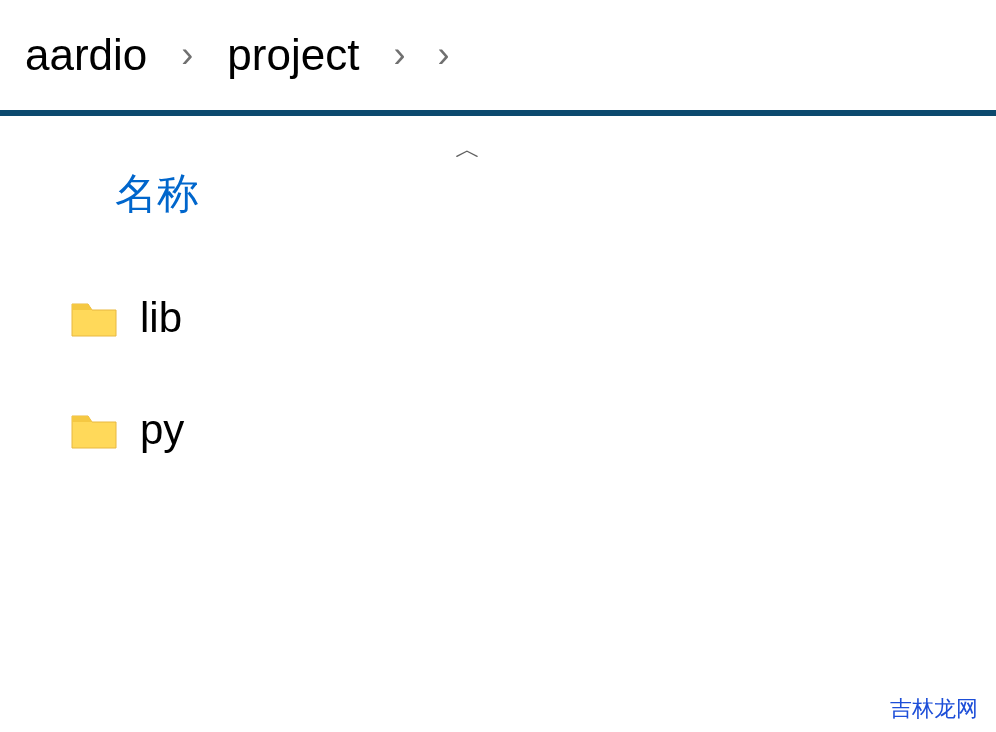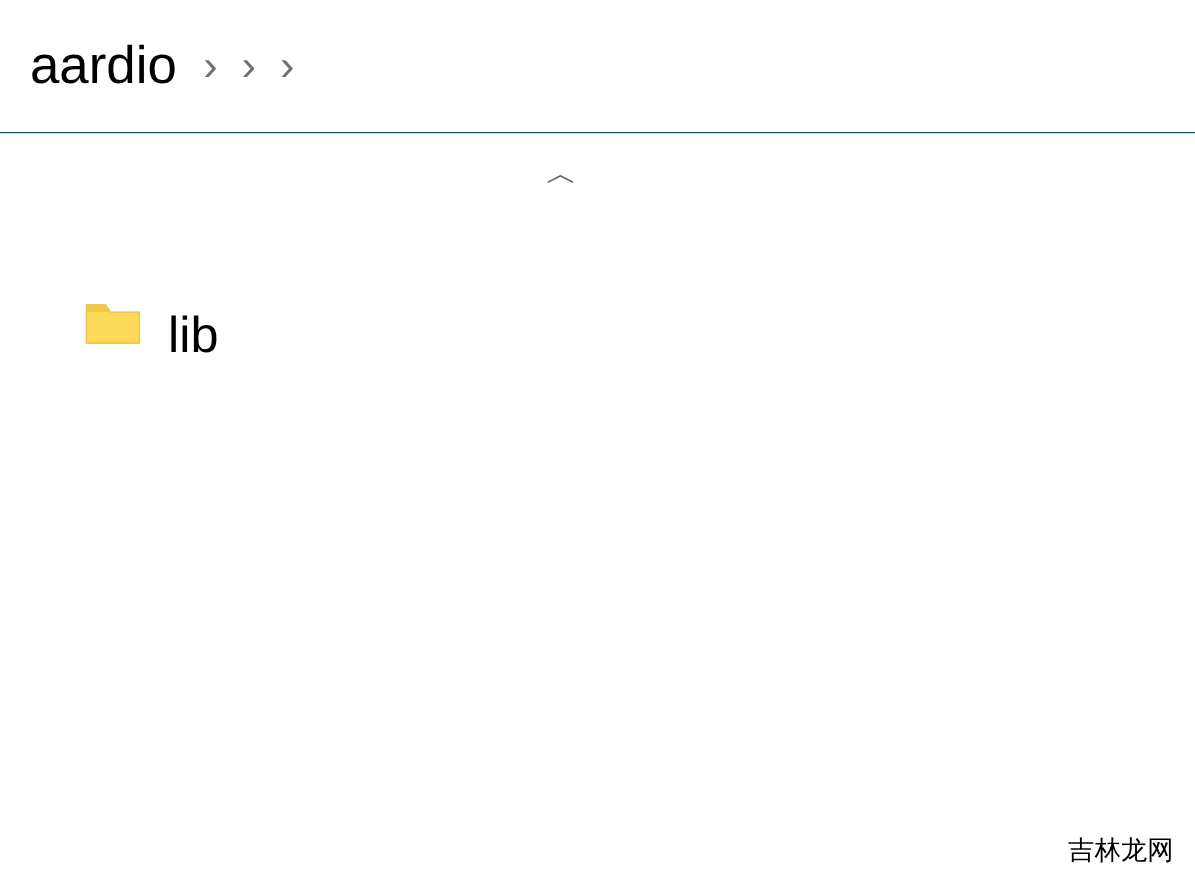--- a/index.html
+++ b/index.html
@@ -12,22 +12,22 @@
       background: #ffffff;
       width: 996px;
       height: 732px;
       overflow: hidden;
       position: relative;
     }
     .breadcrumb-bar {
       display: flex;
       align-items: center;
       padding: 30px 30px 30px 25px;
-      border-bottom: 1px solid #0c4a6e;
-      gap: 24px;
+      border-bottom: 6px solid #0c4a6e;
+      gap: 36px;
     }
     .breadcrumb-segment {
       font-size: 44px;
       color: #000000;
       cursor: pointer;
     }
     .breadcrumb-separator {
       font-size: 36px;
       color: #707070;
       font-weight: 300;
@@ -65,54 +65,64 @@
     .icon-wrapper {
       width: 48px;
       height: 48px;
       display: flex;
       align-items: center;
       justify-content: center;
     }
     .file-name {
       font-size: 42px;
       color: #000000;
-      margin-top: 22px;
     }
     .watermark {
       position: absolute;
       bottom: 8px;
       right: 18px;
       font-size: 22px;
-      color: #000000;
+      color: #1d4ed8;
       font-weight: 500;
     }
   </style>
 </head>
 <body>
 
 <div class="breadcrumb-bar">
   <span class="breadcrumb-segment">aardio</span>
   <span class="breadcrumb-separator">›</span>
+  <span class="breadcrumb-segment">project</span>
   <span class="breadcrumb-separator">›</span>
   <span class="breadcrumb-separator">›</span>
 </div>
 
 <div class="column-header-row">
   <span class="sort-indicator">︿</span>
+  <span class="column-header">名称</span>
 </div>
 
 <div class="file-list">
 
   <div class="file-item">
     <span class="icon-wrapper">
       <svg width="48" height="40" viewBox="0 0 48 40">
         <path d="M2 6 L18 6 L22 12 L46 12 L46 38 L2 38 Z" fill="#ffd95a" stroke="#e8b840" stroke-width="1"></path>
         <path d="M2 6 L18 6 L22 12 L2 12 Z" fill="#f5c842"></path>
       </svg>
     </span>
     <span class="file-name">lib</span>
   </div>
 
+  <div class="file-item">
+    <span class="icon-wrapper">
+      <svg width="48" height="40" viewBox="0 0 48 40">
+        <path d="M2 6 L18 6 L22 12 L46 12 L46 38 L2 38 Z" fill="#ffd95a" stroke="#e8b840" stroke-width="1"></path>
+        <path d="M2 6 L18 6 L22 12 L2 12 Z" fill="#f5c842"></path>
+      </svg>
+    </span>
+    <span class="file-name">py</span>
+  </div>
 
 
 </div>
 
 <div class="watermark">吉林龙网</div>
 
 </body></html>

